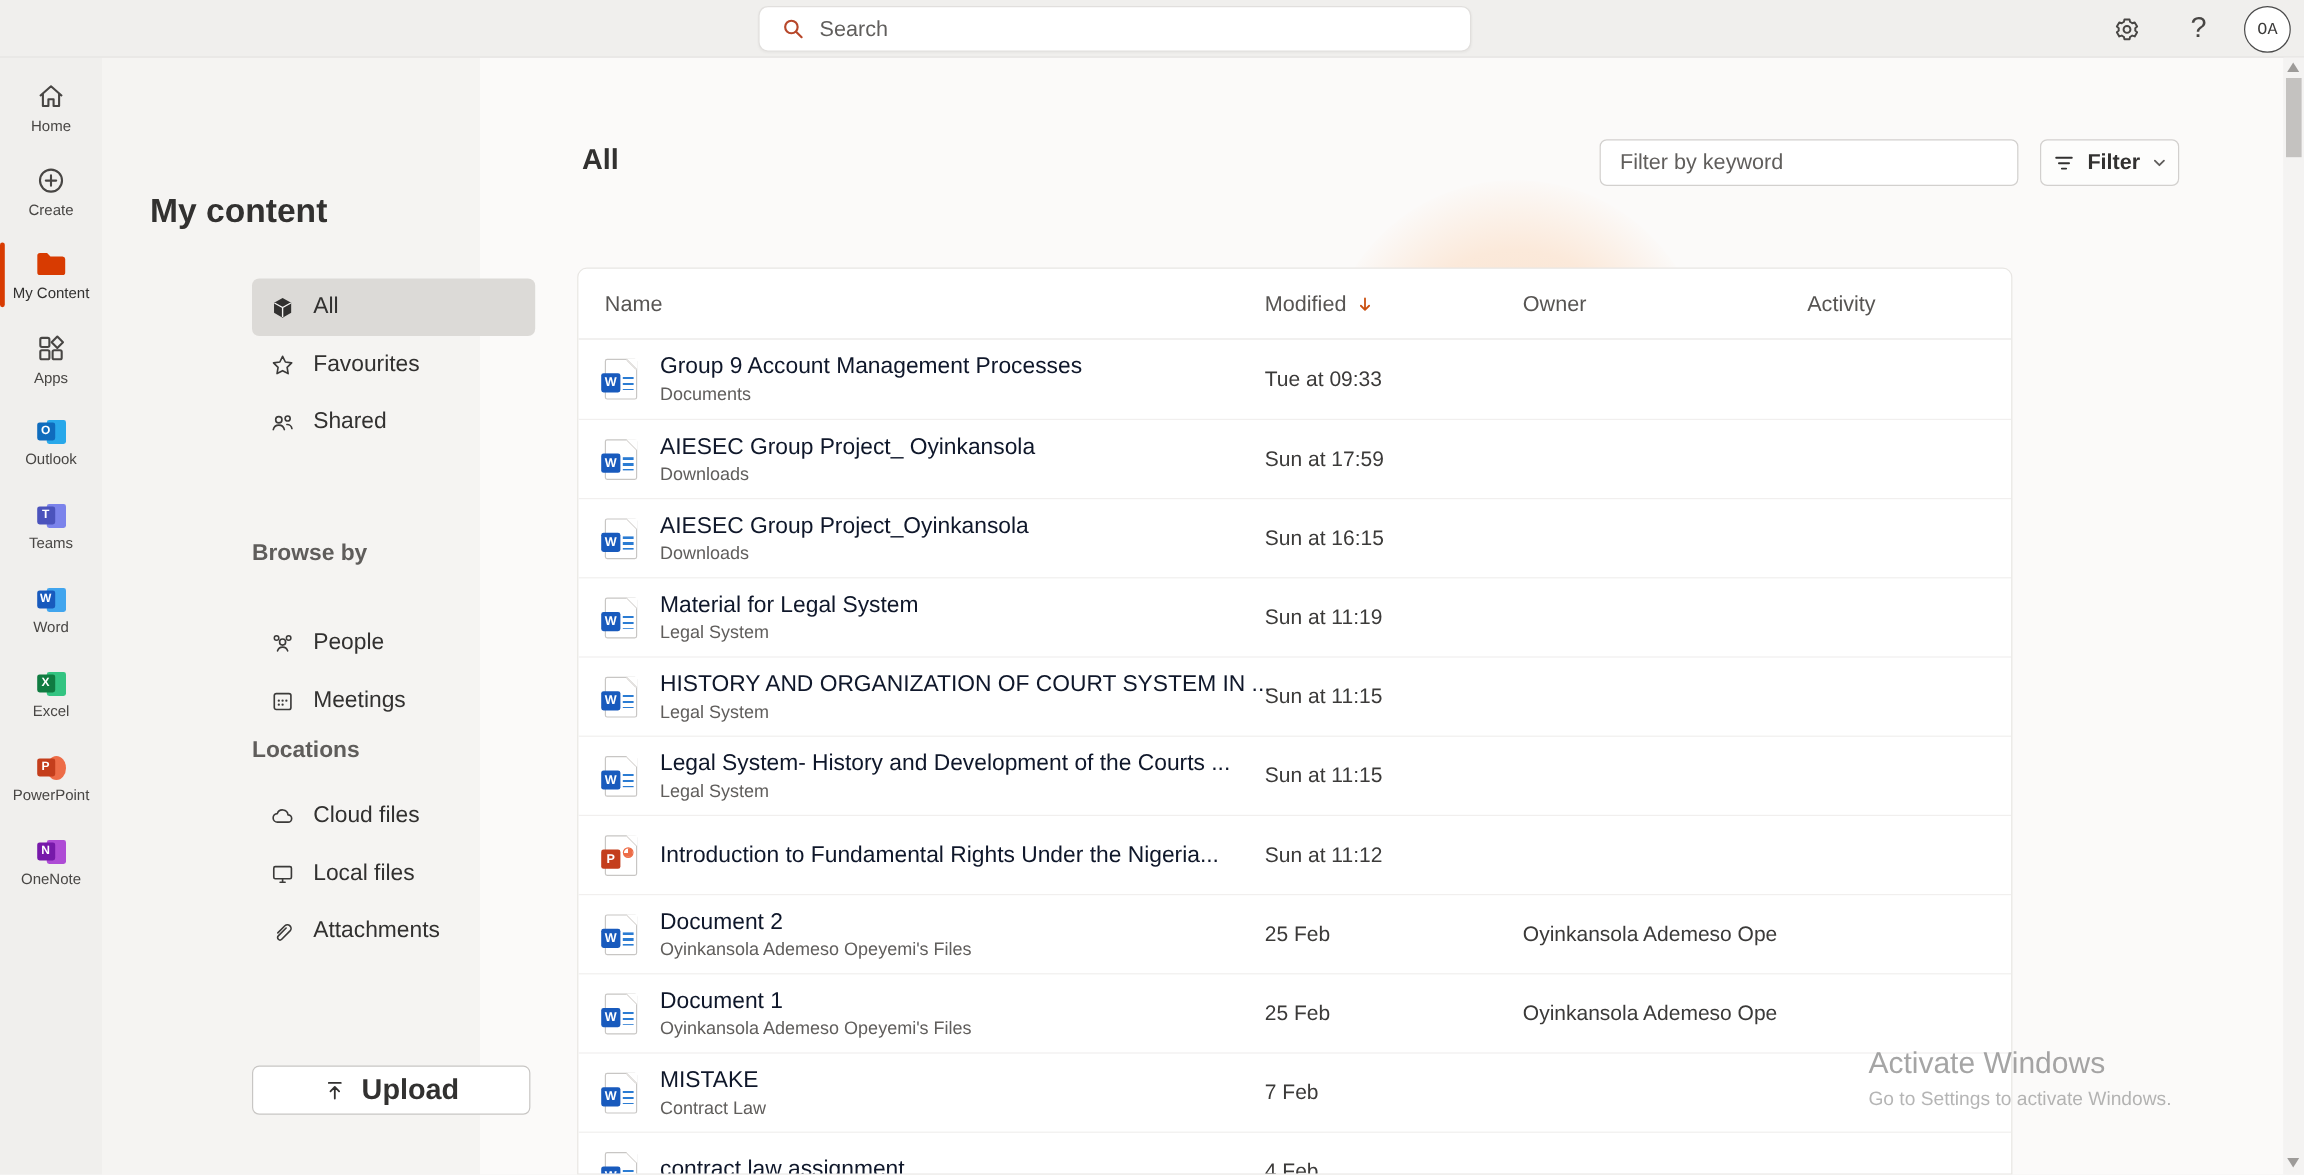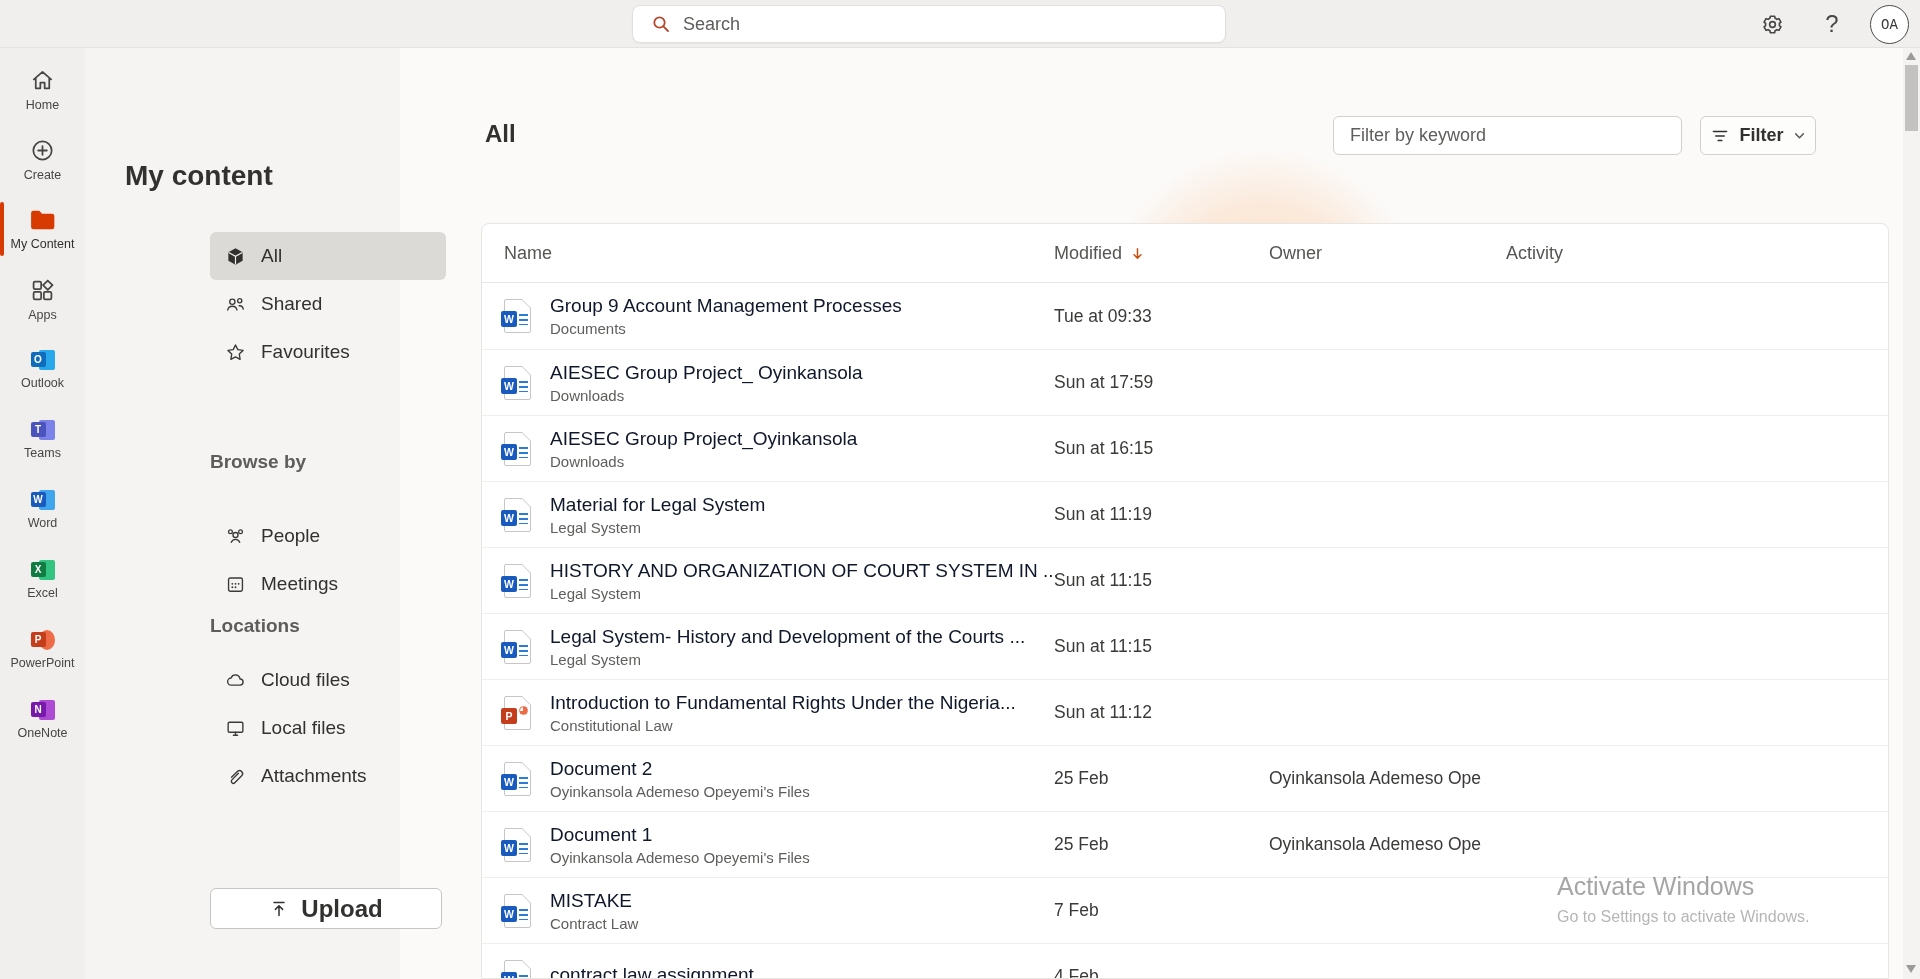--- a/index.html
+++ b/index.html
@@ -54,21 +54,21 @@
   #filter-input { position:absolute; left:933px; top:68px; width:349px; height:39px; background:#fff;
                   border:1px solid #d2d0ce; border-radius:6px; display:flex; align-items:center;
                   padding-left:16px; z-index:1; }
   #filter-input .ph { color:#605e5c; font-size:18px; }
   #filter-btn { position:absolute; left:1300px; top:68px; width:116px; height:39px; background:#fdfdfc;
                 border:1px solid #d2d0ce; border-radius:6px; display:flex; align-items:center;
                 justify-content:center; gap:9px; font-size:18px; font-weight:600; color:#323130;
                 cursor:pointer; z-index:1; }
 
   
-  #table { position:absolute; left:81px; top:175px; width:1408px; height:756px; background:#fff;
+  #table { position:absolute; left:81px; top:175px; width:1196px; height:756px; background:#fff;
            border:1px solid #e8e6e3; border-radius:8px 8px 0 0; z-index:1; overflow:hidden; }
   .thead { display:grid; grid-template-columns:572px 215px 237px auto; height:59px; align-items:center;
            border-bottom:1px solid #e8e6e4; }
   .thead .hc { font-size:18px; color:#575553; display:flex; align-items:center; gap:8px; }
   .thead .hc:first-child { padding-left:22px; }
   .trow { display:grid; grid-template-columns:572px 215px 237px auto; height:66px; align-items:center;
           border-top:1px solid #f1efee; cursor:pointer; }
   .trow:first-child { border-top:none; }
   .name-cell { display:flex; align-items:center; gap:19px; padding-left:22px; }
   .title { font-size:19px; color:#0f172a; white-space:nowrap; }
@@ -213,32 +213,32 @@
     <div class="side-list" style="top:184px;">
       <div class="side-item selected">
         <svg width="21" height="21" viewBox="0 0 20 20">
           <path d="M10 2.2L16.8 6v8L10 17.8 3.2 14V6z" fill="#323130"></path>
           <path d="M3.5 6.2L10 9.8l6.5-3.6M10 9.8v7.6" stroke="#f5f4f2" stroke-width="1.1" fill="none"></path>
         </svg>
         <span>All</span>
       </div>
       <div class="side-item">
         <svg width="21" height="21" viewBox="0 0 20 20">
+          <path d="M10 2.8l2.2 4.5 5 .7-3.6 3.5.8 5-4.4-2.3-4.4 2.3.8-5L2.8 8l5-.7z" fill="none" stroke="#3b3a39" stroke-width="1.3" stroke-linejoin="round"></path>
+        </svg>
+        <span>Favourites</span>
+      </div>
+      <div class="side-item">
+        <svg width="21" height="21" viewBox="0 0 20 20">
           <circle cx="7" cy="7.4" r="2.5" fill="none" stroke="#3b3a39" stroke-width="1.3"></circle>
           <path d="M2.6 15.2a4.5 4.5 0 018.8 0" fill="none" stroke="#3b3a39" stroke-width="1.3" stroke-linecap="round"></path>
           <circle cx="14" cy="6.4" r="2" fill="none" stroke="#3b3a39" stroke-width="1.3"></circle>
           <path d="M13.4 11.2a3.8 3.8 0 014 3.2" fill="none" stroke="#3b3a39" stroke-width="1.3" stroke-linecap="round"></path>
         </svg>
         <span>Shared</span>
-      </div>
-      <div class="side-item">
-        <svg width="21" height="21" viewBox="0 0 20 20">
-          <path d="M10 2.8l2.2 4.5 5 .7-3.6 3.5.8 5-4.4-2.3-4.4 2.3.8-5L2.8 8l5-.7z" fill="none" stroke="#3b3a39" stroke-width="1.3" stroke-linejoin="round"></path>
-        </svg>
-        <span>Favourites</span>
       </div>
     </div>
 
     <div class="section-label" style="top:403px;">Browse by</div>
 
     <div class="side-list" style="top:464px;">
       <div class="side-item">
         <svg width="21" height="21" viewBox="0 0 20 20">
           <circle cx="10" cy="8.6" r="2.4" fill="none" stroke="#3b3a39" stroke-width="1.3"></circle>
           <path d="M6 15.6a4.2 4.2 0 018 0" fill="none" stroke="#3b3a39" stroke-width="1.3" stroke-linecap="round"></path>
@@ -433,21 +433,20 @@
 
   <div class="trow">
     <div class="cell name-cell">
       <div class="file-icon powerpoint">
         <span class="fold"></span>
         <span class="tile">P</span>
         <span class="deco"></span>
       </div>
       <div class="name-text">
         <div class="title">Introduction to Fundamental Rights Under the Nigeria...</div>
-        <div class="loc">Constitutional Law</div>
       </div>
     </div>
     <div class="cell mod">Sun at 11:12</div>
     <div class="cell owner"></div>
     <div class="cell activity"></div>
   </div>
 
   <div class="trow">
     <div class="cell name-cell">
       <div class="file-icon word">

